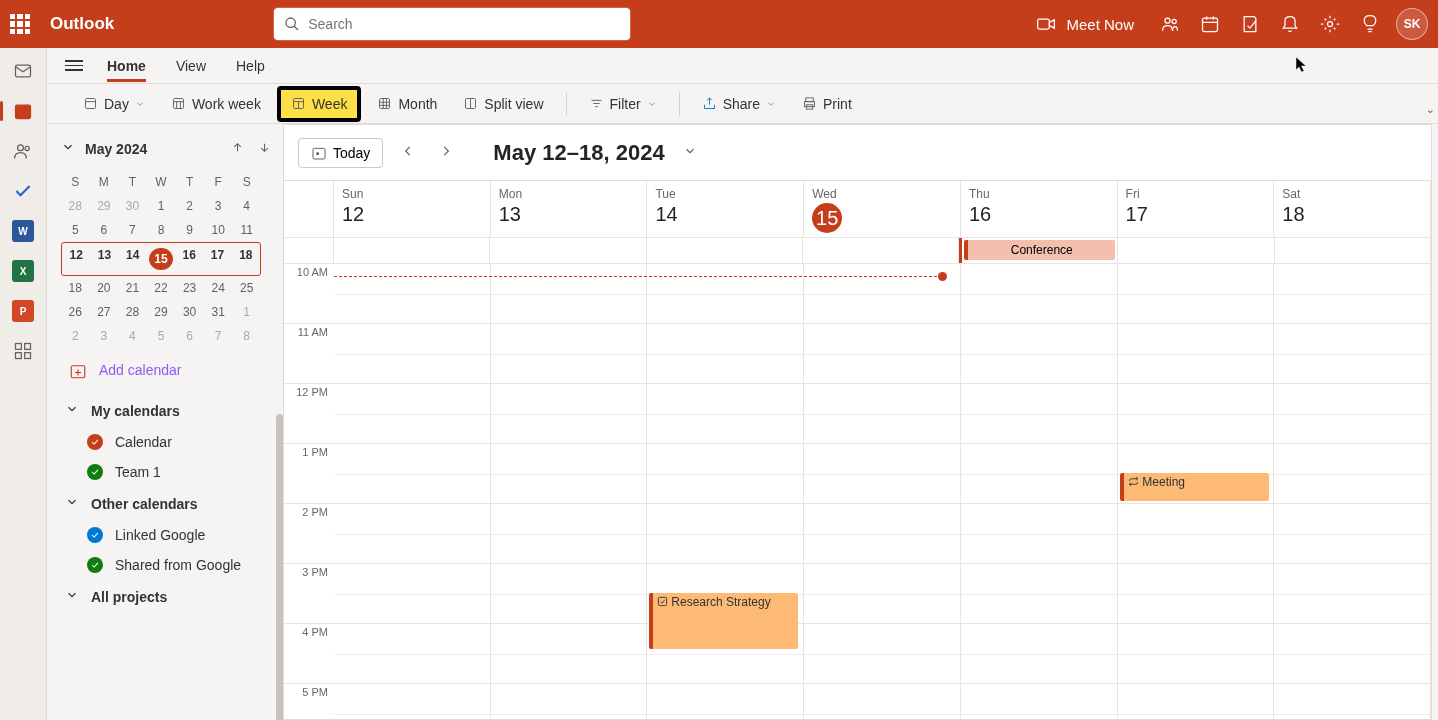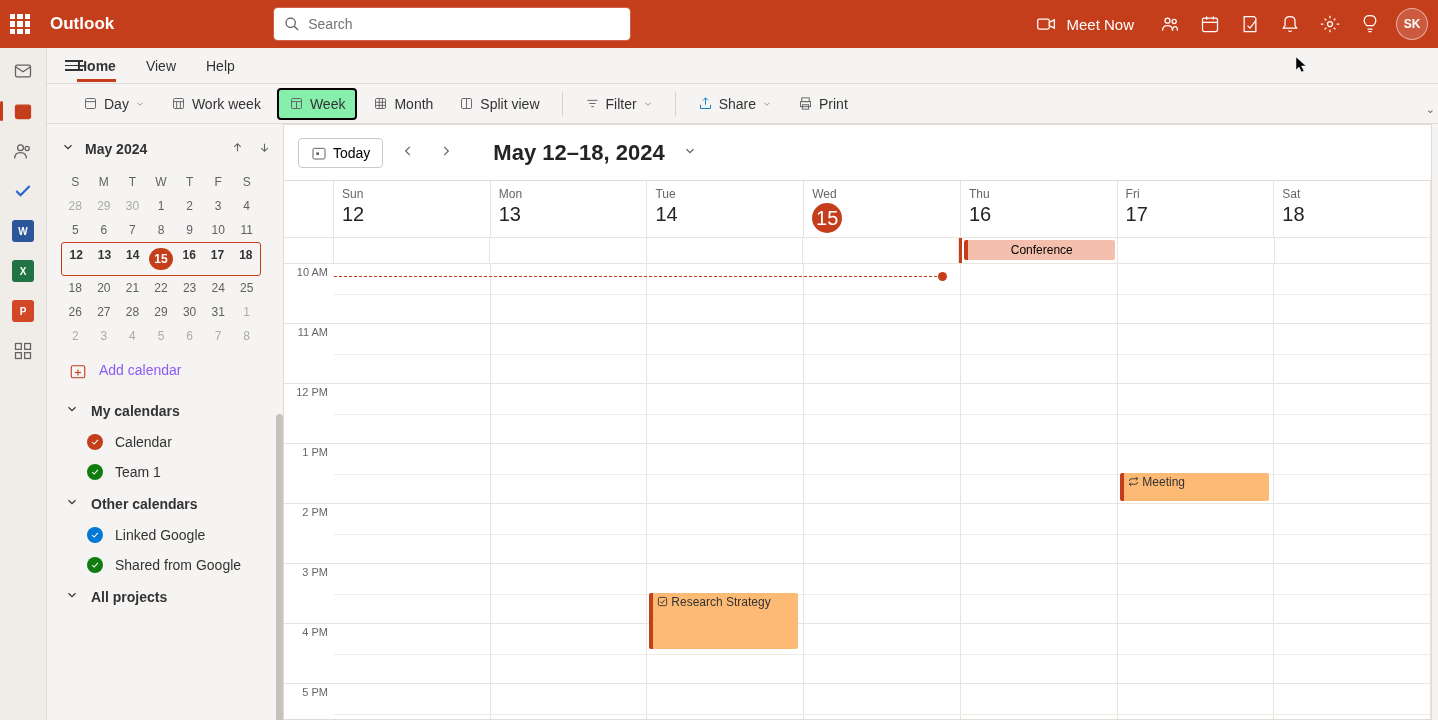--- a/index.html
+++ b/index.html
@@ -14,32 +14,32 @@
 .meet{font-size:15px;color:#fff;margin-right:16px;cursor:pointer}
 .hic{width:40px;height:48px;display:flex;align-items:center;justify-content:center;cursor:pointer}
 .hic svg{stroke:#fff;fill:none;stroke-width:1.5}
 .av{width:32px;height:32px;border-radius:50%;background:#cc5a3f;border:1px solid rgba(255,255,255,.5);display:flex;align-items:center;justify-content:center;font-size:12px;font-weight:600;margin-left:6px;cursor:pointer;color:#fff}
 .lrail{position:absolute;left:0;top:48px;width:47px;height:672px;background:#f0ece8;border-right:1px solid #e0dbd6;display:flex;flex-direction:column;align-items:center;padding-top:12px;gap:18px}
 .ric{width:22px;height:22px;cursor:pointer;display:flex;align-items:center;justify-content:center;position:relative}
 .ric svg{stroke:#616161;fill:none;stroke-width:1.5}
 .ric.sel::before{content:"";position:absolute;left:-12px;width:3px;height:20px;background:#c43e1c;border-radius:2px}
 .ric.sel svg rect{fill:#c43e1c;stroke:#c43e1c}
 .appi{width:22px;height:22px;border-radius:3px;display:flex;align-items:center;justify-content:center;font-size:10px;font-weight:700;color:#fff;cursor:pointer}
-.mbar{position:absolute;left:47px;top:48px;right:0;height:36px;background:#f6f4f2;display:flex;align-items:center;padding-left:18px;border-bottom:1px solid #e0dbd6}
+.mbar{position:absolute;left:47px;top:48px;right:0;height:36px;background:#f6f4f2;display:flex;align-items:center;padding-left:18px;gap:30px;border-bottom:1px solid #e0dbd6}
 .hbg{width:18px;cursor:pointer;margin-right:-6px}
 .hbg div{height:1.5px;background:#333;margin:3px 0}
 .mi{font-size:14px;color:#333;cursor:pointer;padding-bottom:8px;position:relative;top:4px}
 .mi.act{font-weight:600}
 .mi.act::after{content:"";position:absolute;bottom:0;left:0;right:0;height:3px;background:#c43e1c}
 .tbar{position:absolute;left:47px;top:84px;right:0;height:40px;background:#f6f4f2;display:flex;align-items:center;padding:0 14px;gap:6px;border-bottom:1px solid #e0dbd6}
 .nbtn{display:flex;align-items:center;background:#c43e1c;color:#fff;border-radius:4px;height:32px;overflow:hidden;cursor:pointer}
 .nbtn .m{display:flex;align-items:center;gap:8px;padding:0 14px;font-size:14px}
 .nbtn .d{width:26px;height:32px;display:flex;align-items:center;justify-content:center;border-left:1px solid rgba(255,255,255,.3)}
 .tbtn{display:flex;align-items:center;gap:6px;padding:6px 10px;font-size:14px;color:#333;cursor:pointer;border-radius:4px}
-.tbtn.seg{border:2px solid #000000;background:#86efac}
+.tbtn.seg{border:4px solid #000000;background:#fde047}
 .tbtn svg{stroke:#616161;fill:none;stroke-width:1.5}
 .vd{width:1px;height:24px;background:#d8d2cc;margin:0 6px}
 .side{position:absolute;left:47px;top:124px;width:236px;height:596px;background:#f6f4f2;padding:10px 0 0 14px}
 .srw{position:absolute;right:0;top:290px;width:7px;height:380px;background:#c8c2bc;border-radius:4px}
 .mh{display:flex;align-items:center;gap:10px;padding:4px 10px 4px 0}
 .chv{cursor:pointer}
 .mh .lbl{font-size:14px;font-weight:600;flex:1;color:#333}
 .ar{color:#616161;cursor:pointer;padding:2px}
 .mg{display:grid;grid-template-columns:repeat(7,1fr);text-align:center;font-size:12px;color:#616161;margin-top:6px;width:200px}
 .mg .dh{padding:5px 0;font-weight:400}

